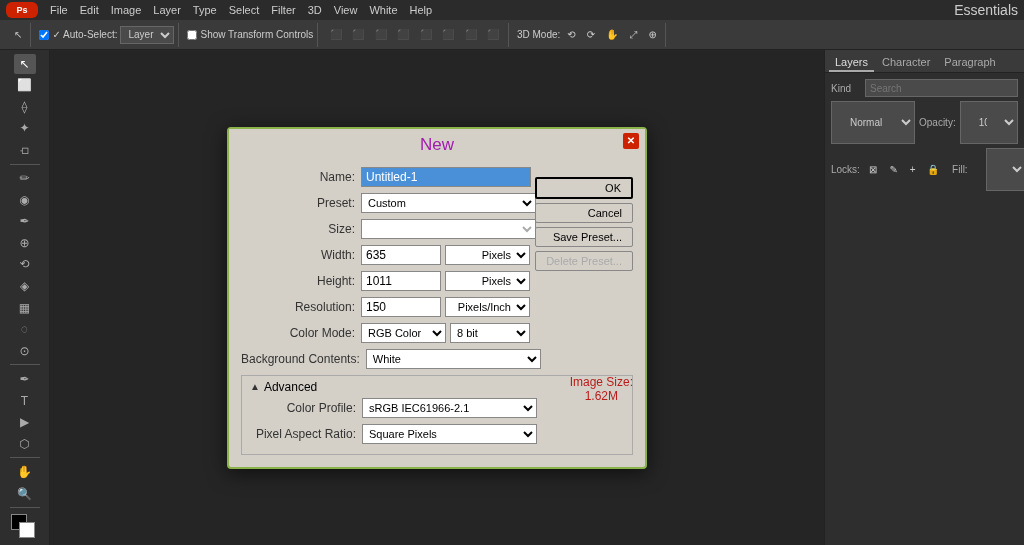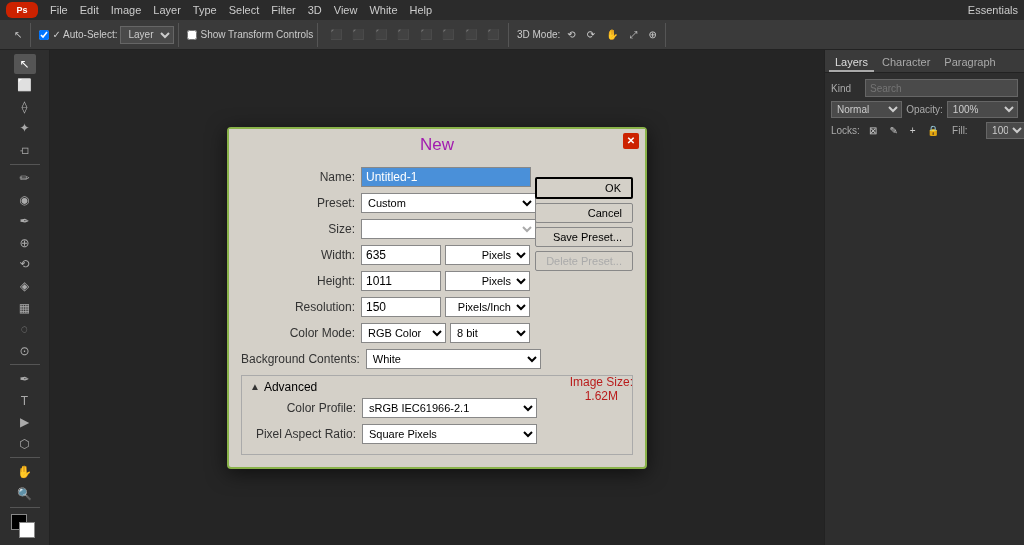--- a/index.html
+++ b/index.html
@@ -133,21 +133,21 @@
     .right-panel-content { padding: 6px; flex: 1; }
     .panel-row {
       display: flex; align-items: center; gap: 4px;
       margin-bottom: 4px; font-size: 10px;
     }
     .panel-select {
       background: #4a4a4a;
       border: 1px solid #666;
       color: #ccc;
       font-size: 10px;
-      padding: 1px;
+      padding: 14px;
       flex: 1;
     }
     .panel-label { color: #aaa; font-size: 10px; min-width: 30px; }
     .layer-search {
       background: #4a4a4a;
       border: 1px solid #666;
       color: #ccc;
       font-size: 10px;
       padding: 1px 4px;
       width: 100%;
@@ -315,21 +315,21 @@
       top: 8px;
       left: 8px;
     }
     .color-pair {
       position: relative;
       width: 28px; height: 28px;
       margin: 2px;
     }
 
     .essentials-label {
-      font-size: 11px;
+      font-size: 14px;
       color: #ccc;
       margin-left: 4px;
       text-align: center;
     }
   </style>
 </head>
 <body>
 
 <div class="menu-bar">
   <div class="app-icon">Ps</div>

